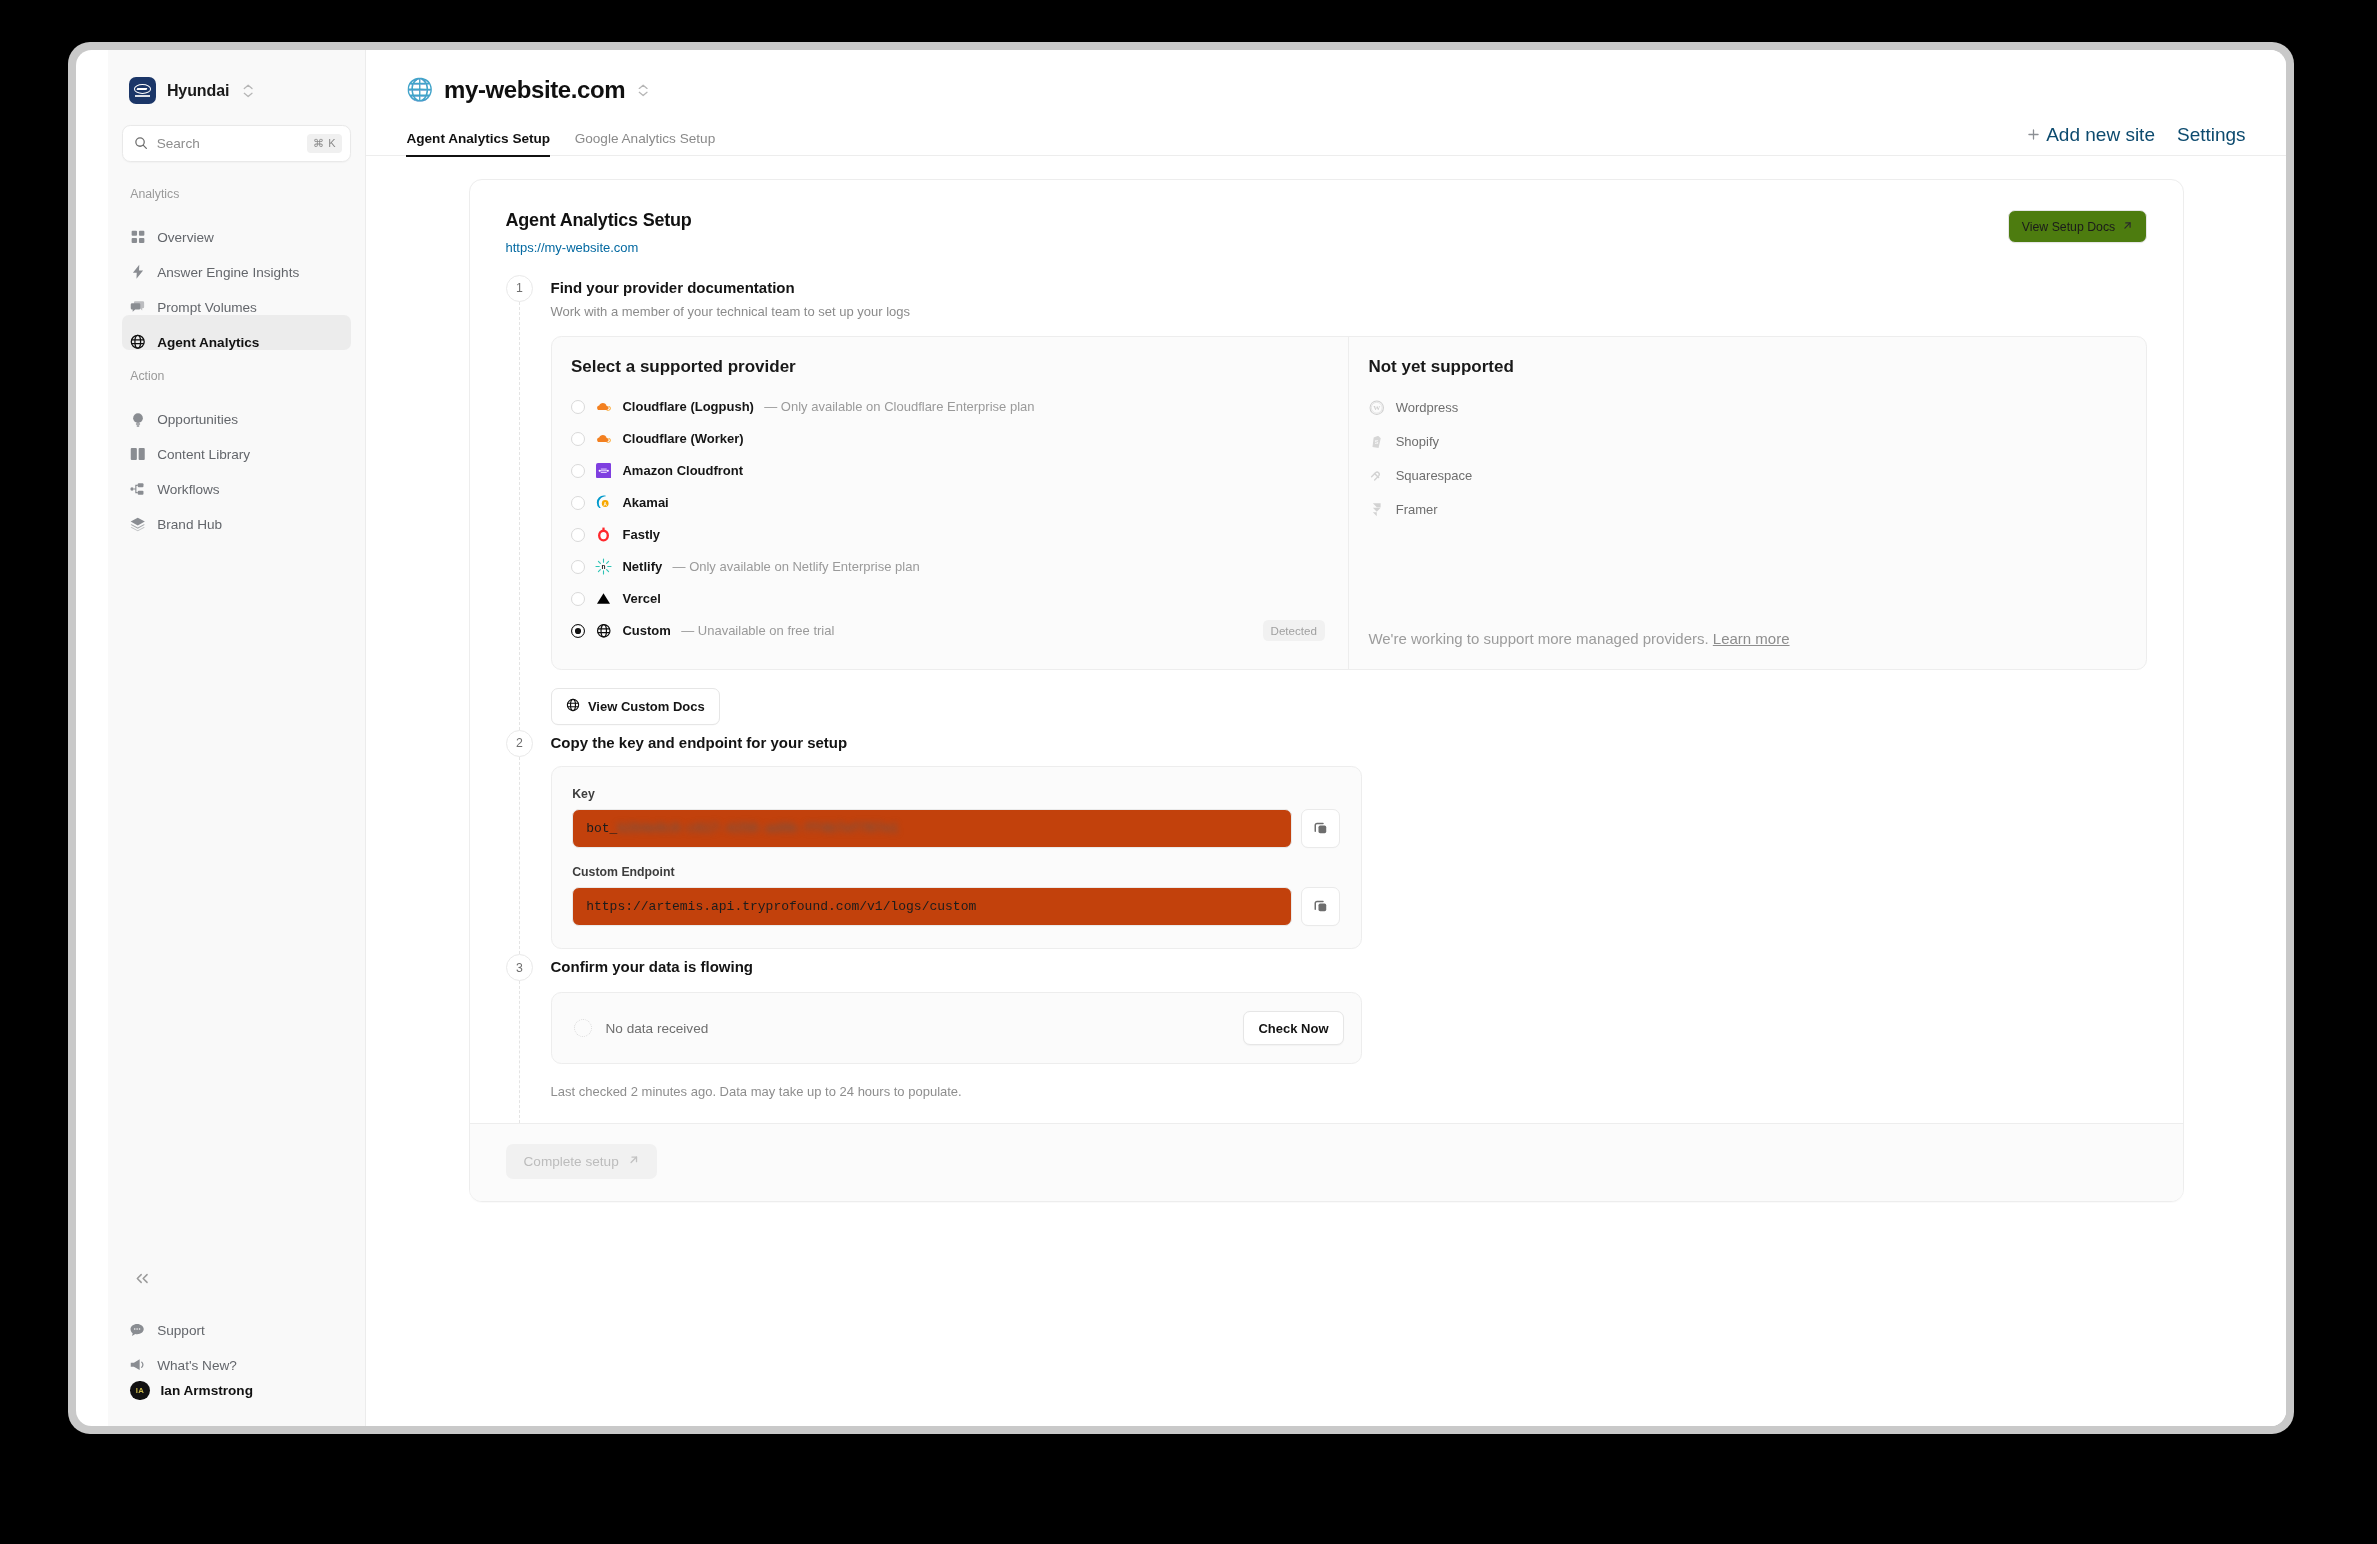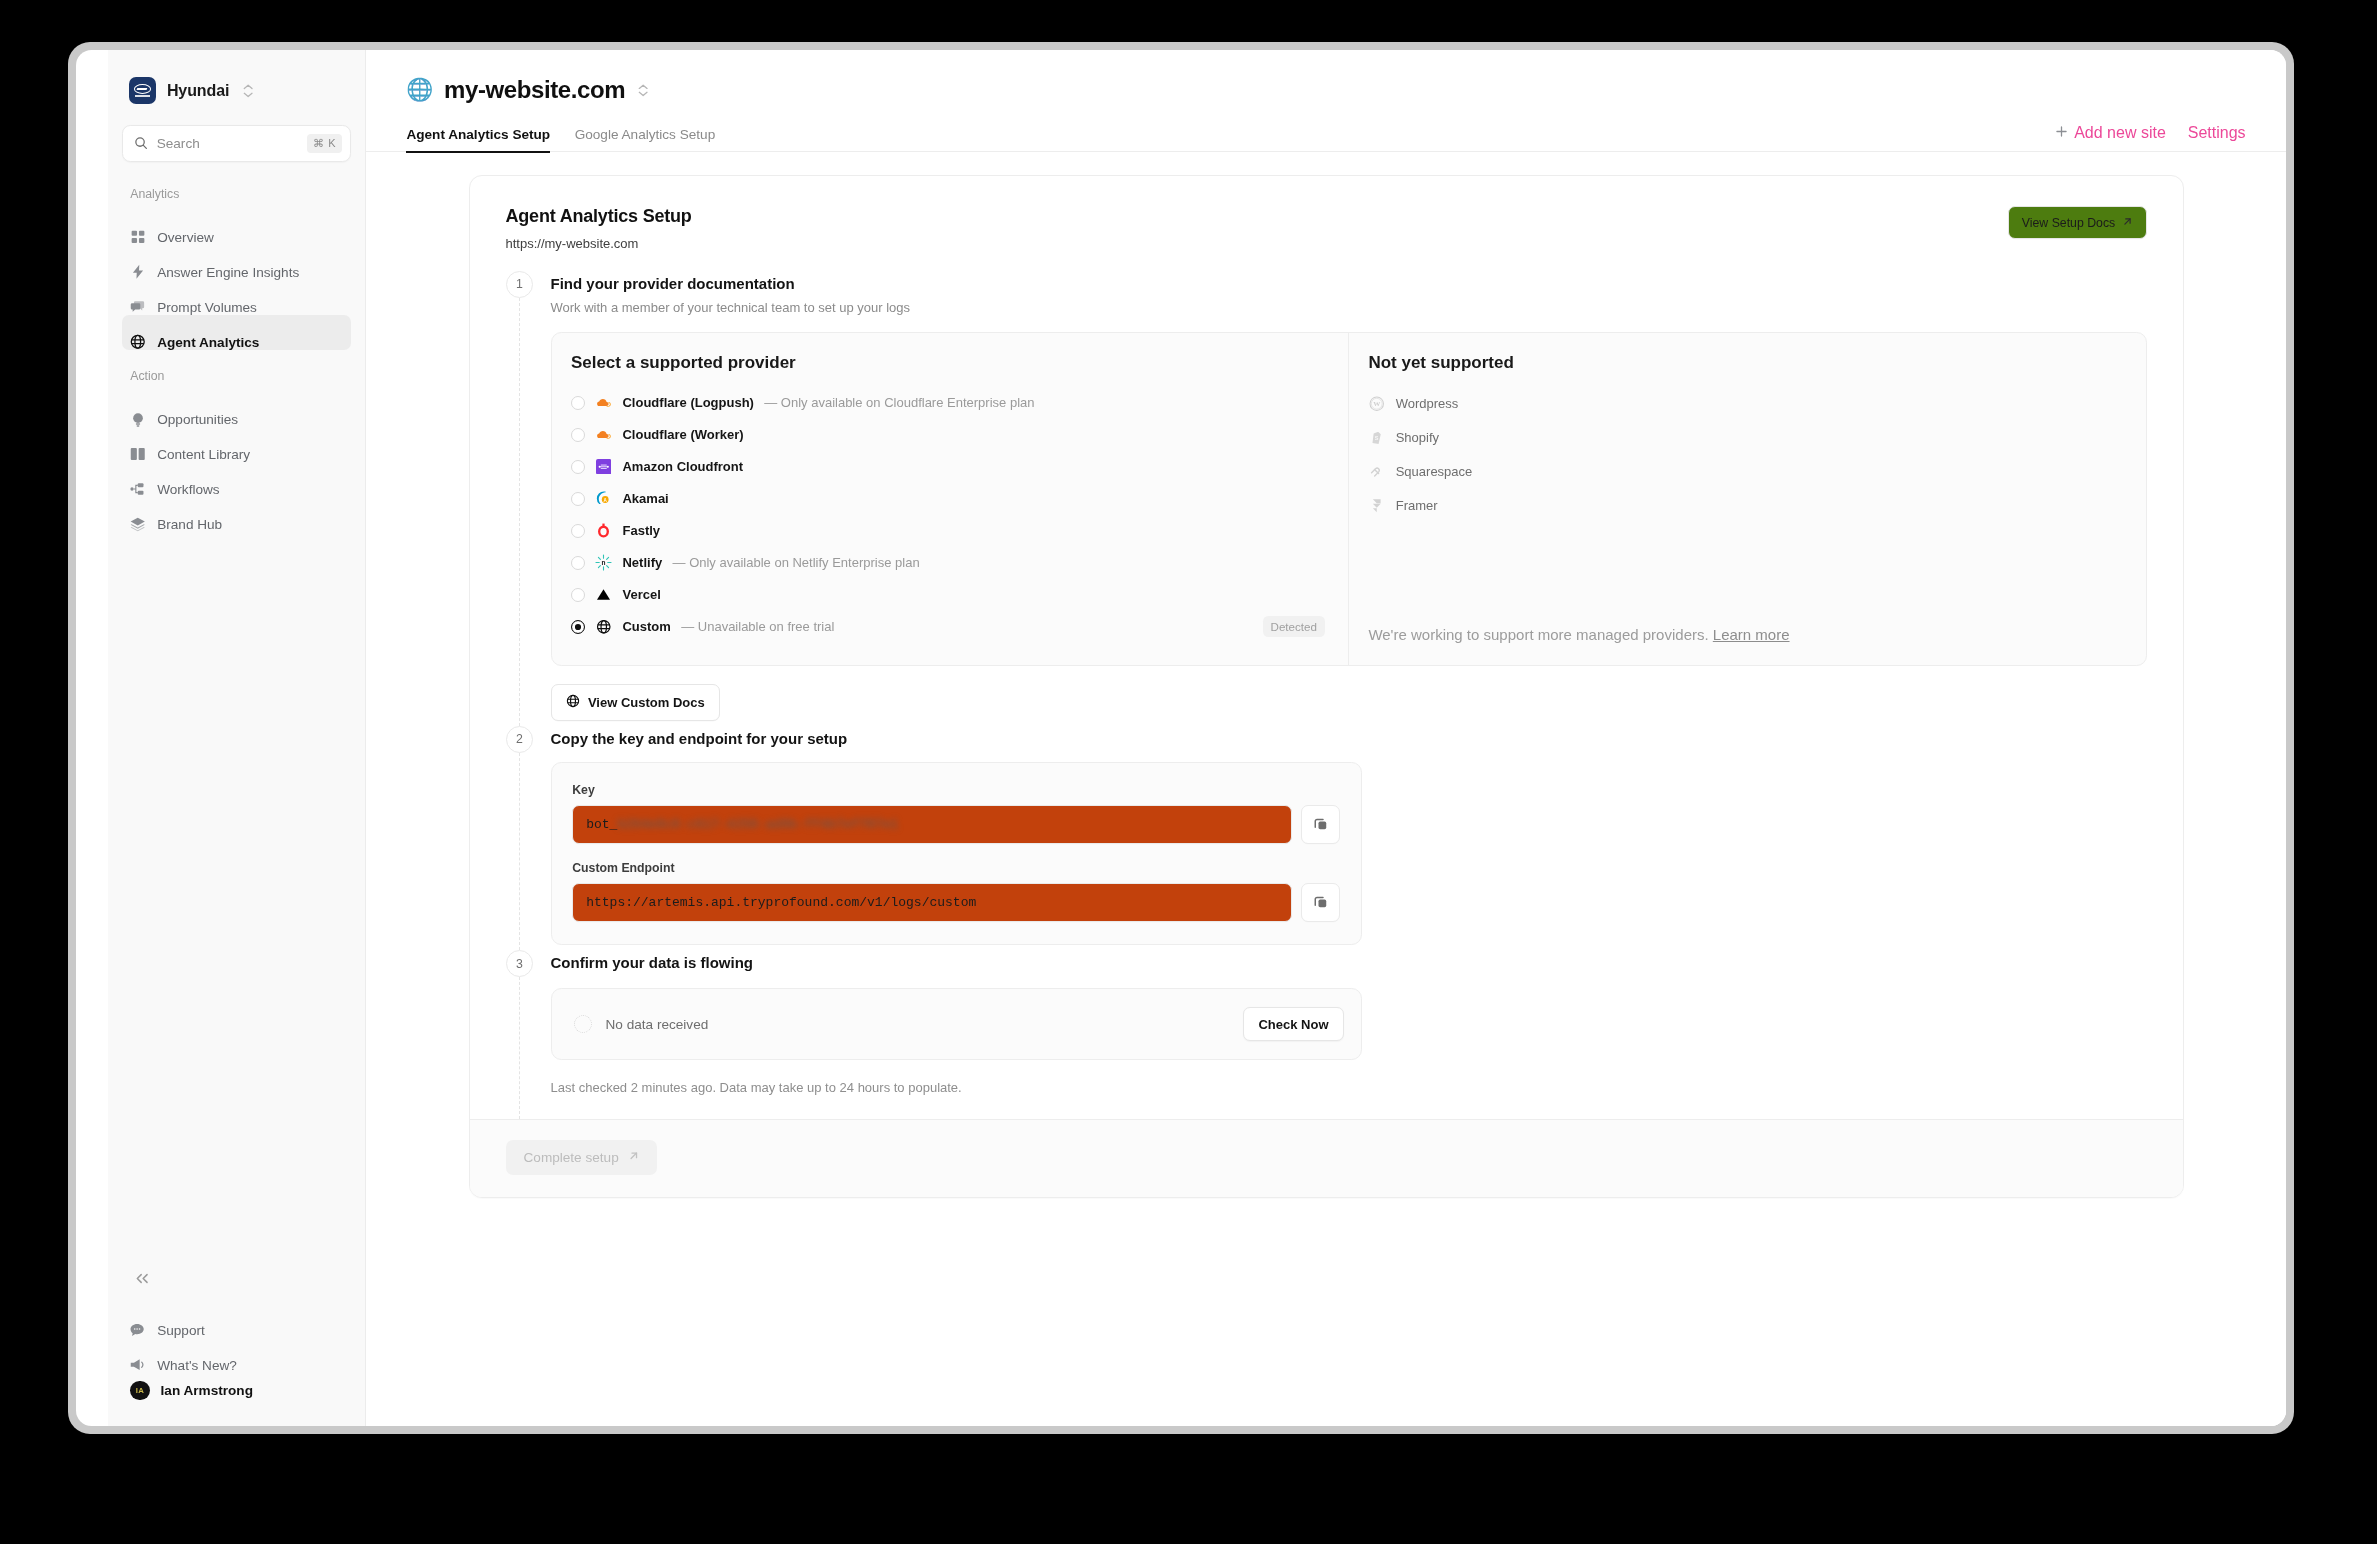--- a/index.html
+++ b/index.html
@@ -146,40 +146,40 @@
   .tabbar-inner { display:flex; gap: 24.5px; flex:1; }
   .tab {
     font-size: 13.6px; color:#8a8a8a; padding-bottom: 9.7px;
     border-bottom: 2.6px solid transparent; margin-bottom: -1.9px;
     cursor: pointer;
   }
   .tab.active { color:#111111; font-weight: 700; border-bottom-color:#111111; }
   .head-actions { display:flex; align-items:center; gap: 22px; padding-bottom: 9.7px; }
   .head-action {
     display:flex; align-items:center; gap:6.5px;
-    font-size: 16px; color:#ec4899; cursor:pointer;
+    font-size: 19px; color:#0c4a6e; cursor:pointer;
   }
 
   .scroll-area { flex:1; background:#ffffff; padding: 23px 0 0 0; display:flex; justify-content:center; overflow:hidden; }
 
   .card {
     width: 1715px;
     border: 1.3px solid #ededed;
     border-radius: 13px;
     background:#ffffff;
     box-shadow: 0 0.6px 1.3px rgba(0,0,0,0.025);
     display:flex; flex-direction:column;
     align-self:flex-start;
   }
   .card-head {
     display:flex; justify-content:space-between; align-items:flex-start;
     padding: 30px 36px 19.4px 36px;
   }
   .card-title { font-size: 18px; font-weight:700; color:#111; letter-spacing:-0.2px; margin-bottom: 9px; }
-  .card-sub { font-size: 13px; color:#404040; }
+  .card-sub { font-size: 13px; color:#0369a1; }
   .btn-outline {
     display:flex; align-items:center; gap:7px;
     border: 1.3px solid #e6e6e6; border-radius: 7px;
     background:#4d7c0f; font-size: 12.3px; color:#1b1b1b;
     padding: 8.4px 12.3px; cursor:pointer;
     box-shadow: 0 0.6px 0.6px rgba(0,0,0,0.03);
     white-space: nowrap;
   }
 
   .steps { padding: 0 36px 0 36px; }

